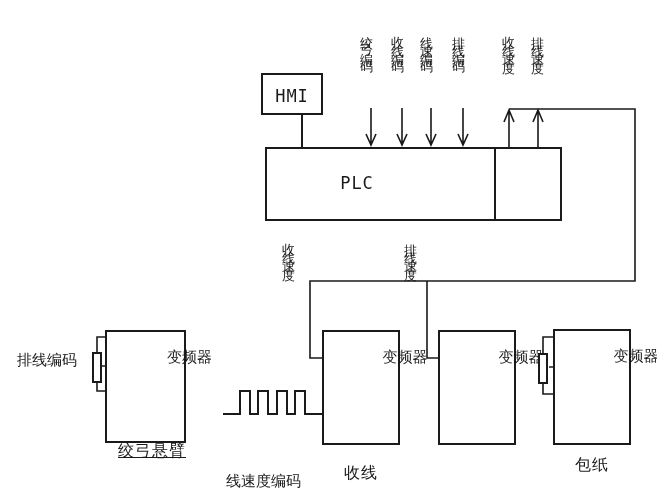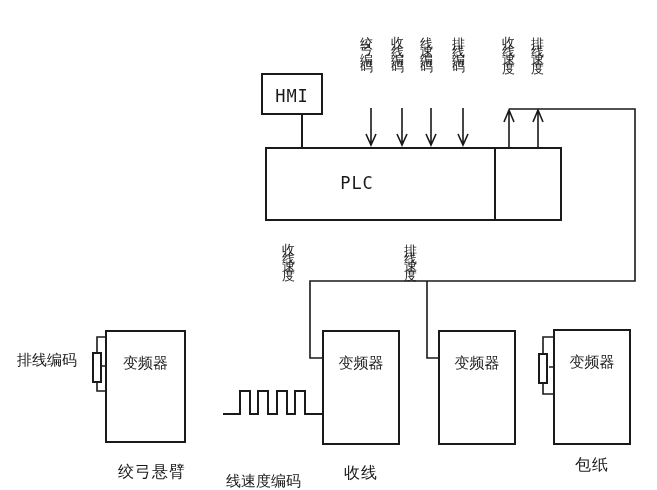--- a/index.html
+++ b/index.html
@@ -23,21 +23,21 @@
     background: #ffffff;
   }
   .box-label {
     position: absolute;
     left: 0; width: 100%;
     text-align: center;
     font-size: 15px;
     line-height: 18px;
     white-space: nowrap;
   }
-  .device-label { top: 22px; }
+  .device-label { top: 16px; margin-left: 44px; }
   .mono-label {
     position: absolute;
     font-family: "DejaVu Sans Mono", monospace;
     font-size: 17px;
     letter-spacing: 1px;
     white-space: nowrap;
   }
   .vtext {
     position: absolute;
     writing-mode: vertical-rl;
@@ -124,21 +124,21 @@
 
   <div class="vtext" style="left:281px; top:233px;">收线速度</div>
   <div class="vtext" style="left:403px; top:233px;">排线速度</div>
 
   <div class="htext" style="left:17px; top:351px; font-size:15px;">排线编码</div>
 
   <div class="box" style="left:105px; top:330px; width:81px; height:113px;">
     <span class="box-label device-label">变频器</span>
   </div>
   <div class="box" style="left:92px; top:352px; width:10px; height:31px;"></div>
-  <div class="htext caption" style="left:107px; top:463px;">绞弓悬臂</div>
+  <div class="htext caption" style="left:107px; top:442px;text-decoration:underline;">绞弓悬臂</div>
 
   <div class="box" style="left:322px; top:330px; width:78px; height:115px;">
     <span class="box-label device-label">变频器</span>
   </div>
   <div class="htext caption" style="left:316px; top:464px;">收线</div>
 
   <div class="box" style="left:438px; top:330px; width:78px; height:115px;">
     <span class="box-label device-label">变频器</span>
   </div>
 

